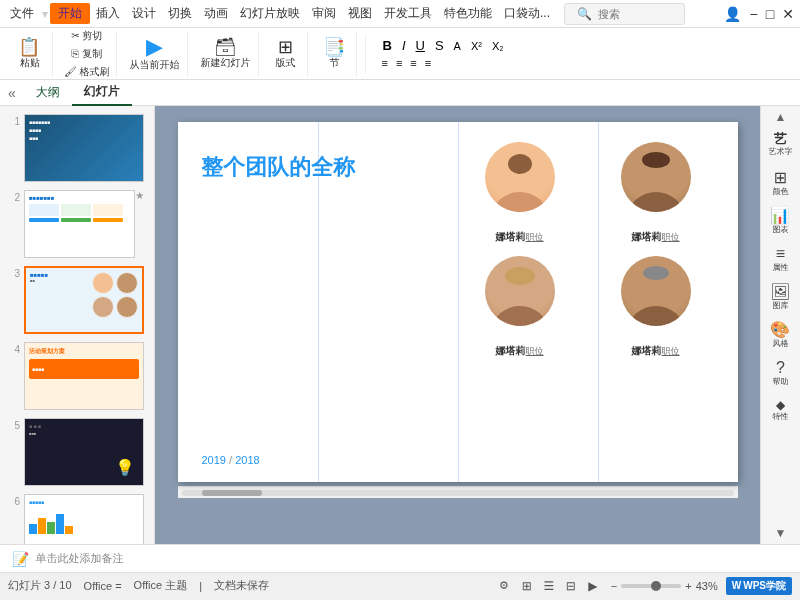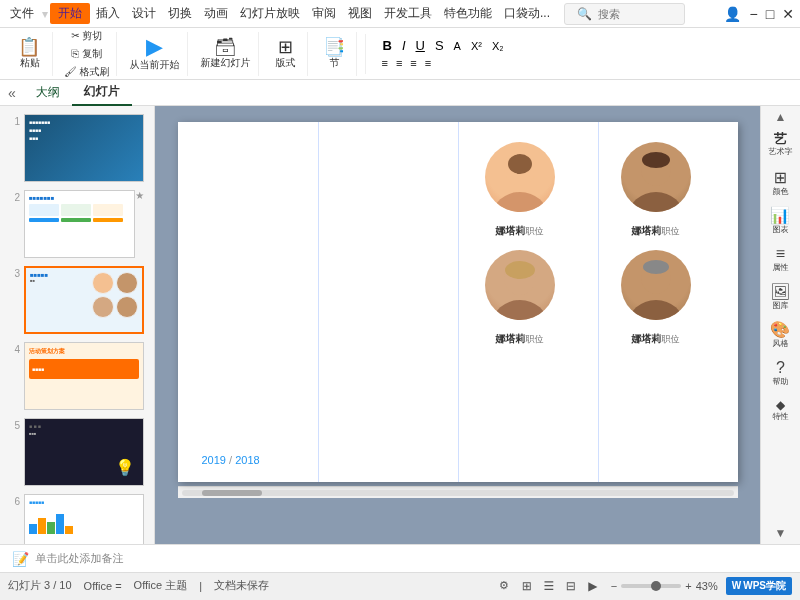--- a/index.html
+++ b/index.html
@@ -187,21 +187,21 @@
       height: 70px;
       border-radius: 50%;
       margin: 0 auto 4px;
       overflow: hidden;
       background: #ccc;
       display: flex;
       align-items: center;
       justify-content: center;
     }
     .member-name { font-size: 10px; color: #333; font-weight: bold; }
-    .member-role { font-size: 9px; color: #666; }
+    .member-role { font-size: 9px; color: #666; text-decoration: underline; }
 
     
     .avatar-1 { background: radial-gradient(circle at 50% 35%, #f4c091 60%, #e8a070 100%); }
     .avatar-2 { background: radial-gradient(circle at 50% 35%, #c4956a 60%, #a07850 100%); }
     .avatar-3 { background: radial-gradient(circle at 50% 35%, #d4a882 60%, #c08860 100%); }
     .avatar-4 { background: radial-gradient(circle at 50% 35%, #c4956a 60%, #a07850 100%); }
 
     .slide-year {
       position: absolute;
       bottom: 16px;
@@ -333,21 +333,21 @@
     .zoom-slider { width: 60px; height: 4px; background: #ccc; border-radius: 2px; position: relative; }
     .zoom-thumb { width: 10px; height: 10px; background: #666; border-radius: 50%; position: absolute; top: -3px; left: 50%; }
 
     
     .slide-panel::-webkit-scrollbar { width: 4px; }
     .slide-panel::-webkit-scrollbar-track { background: #f0f0f0; }
     .slide-panel::-webkit-scrollbar-thumb { background: #bbb; border-radius: 2px; }
     .mini-blue { color: #1976D2; font-weight: bold; font-size: 6px; }
 
     
-    .member-info { display: flex; align-items: center; justify-content: center; gap: 0; margin-top: 12px; }
+    .member-info { display: flex; align-items: center; justify-content: center; gap: 0; margin-top: 18px; }
   </style>
 </head>
 <body>
 
 <div class="menu-bar">
   <span>文件</span>
   <span class="separator">▾</span>
   <span class="active-tab">开始</span>
   <span>插入</span>
   <span>设计</span>
@@ -543,20 +543,21 @@
 
   <div class="slide-view-area">
     <div class="slide-canvas">
       <div class="team-slide">
 
         <div class="guide-line" style="left: 25%;"></div>
         <div class="guide-line" style="left: 50%;"></div>
         <div class="guide-line" style="left: 75%;"></div>
 
         <div style="position:absolute; left:24px; top:30px;">
+          <div class="team-title">整个团队的全称</div>
         </div>
 
         <div class="team-members">
 
           <div class="member-card">
             <div class="member-avatar avatar-1">
               <svg width="70" height="70" viewBox="0 0 70 70">
                 <ellipse cx="35" cy="26" rx="16" ry="18" fill="#f4c091"></ellipse>
                 <ellipse cx="35" cy="75" rx="28" ry="25" fill="#d4956a"></ellipse>
                 <ellipse cx="35" cy="22" rx="12" ry="10" fill="#8B5E3C"></ellipse>

